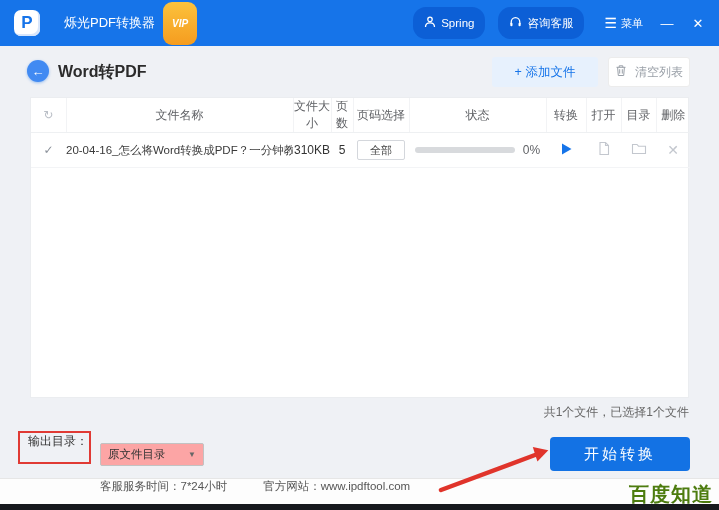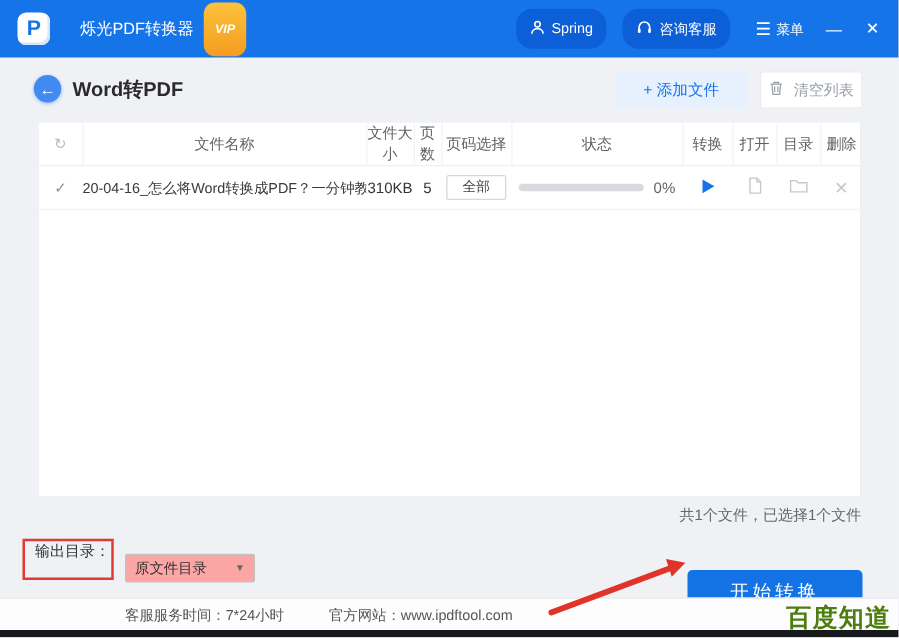--- a/index.html
+++ b/index.html
@@ -59,27 +59,27 @@
 
   
   .summary { position:absolute; top:404px; right:30px; font-size:12px; color:#666666; }
   .output-annotation-box { position:absolute; left:18px; top:431px; width:73px; height:33px;
                            border:2px solid #e03a34; display:flex; align-items:flex-start; }
   .output-label { margin-left:8px; font-size:12px; color:#333333; }
   .dir-select { position:absolute; left:100px; top:443px; width:104px; height:23px; background:#fca5a5;
                 border:1px solid #c2c2c2; border-radius:2px; display:flex; align-items:center;
                 justify-content:space-between; padding:0 7px; font-size:11.5px; color:#333333; cursor:pointer; }
   .caret { font-size:8px; color:#666666; }
-  .start-btn { position:absolute; left:550px; top:456px; width:140px; height:34px; background:#1372e4;
+  .start-btn { position:absolute; left:550px; top:437px; width:140px; height:34px; background:#1372e4;
                color:#ffffff; font-size:15px; border:none; border-radius:4px; letter-spacing:3px;
                cursor:pointer; }
 
   
   .footer { position:absolute; left:0; top:478px; width:719px; height:28px; background:#fdfdfd;
-            border-top:1px solid #e6e6e6; display:flex; align-items:center; font-size:11.5px; color:#555555; }
+            border-top:1px solid #e6e6e6; display:flex; align-items:flex-start; font-size:11.5px; color:#555555; }
   .footer-service { margin-left:100px; }
   .footer-site { margin-left:36px; }
   .watermark { position:absolute; right:6px; top:481px; font-size:20px; font-weight:bold;
                color:#4d7c0f; letter-spacing:1px; z-index:6; }
   .bottom-strip { position:absolute; left:0; top:504px; width:719px; height:6px; background:#17191d; }
 
   
   .arrow-svg { position:absolute; left:425px; top:438px; width:135px; height:58px; z-index:5;
                pointer-events:none; }
 </style>

